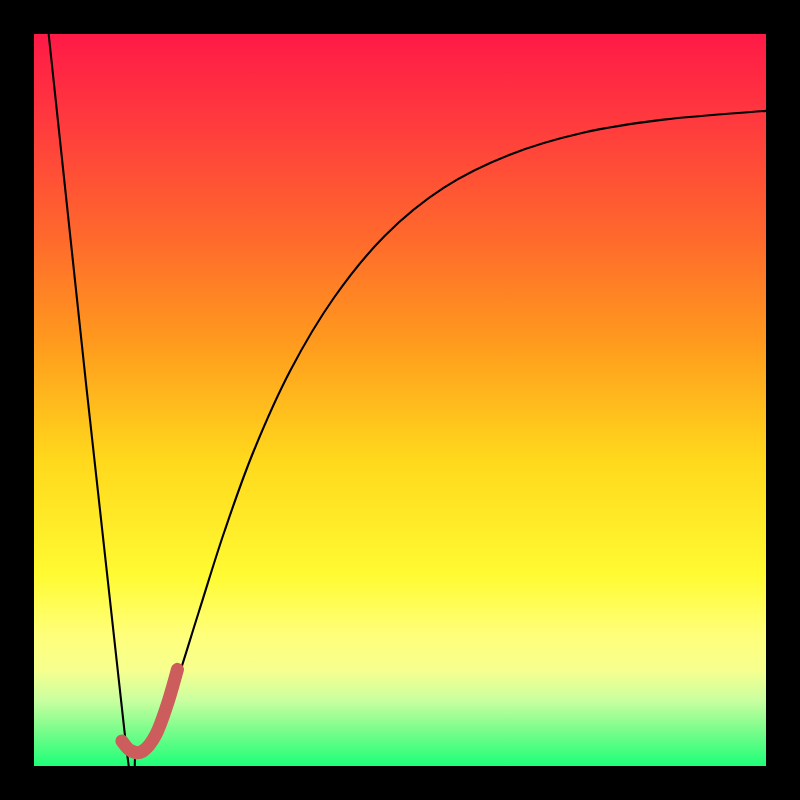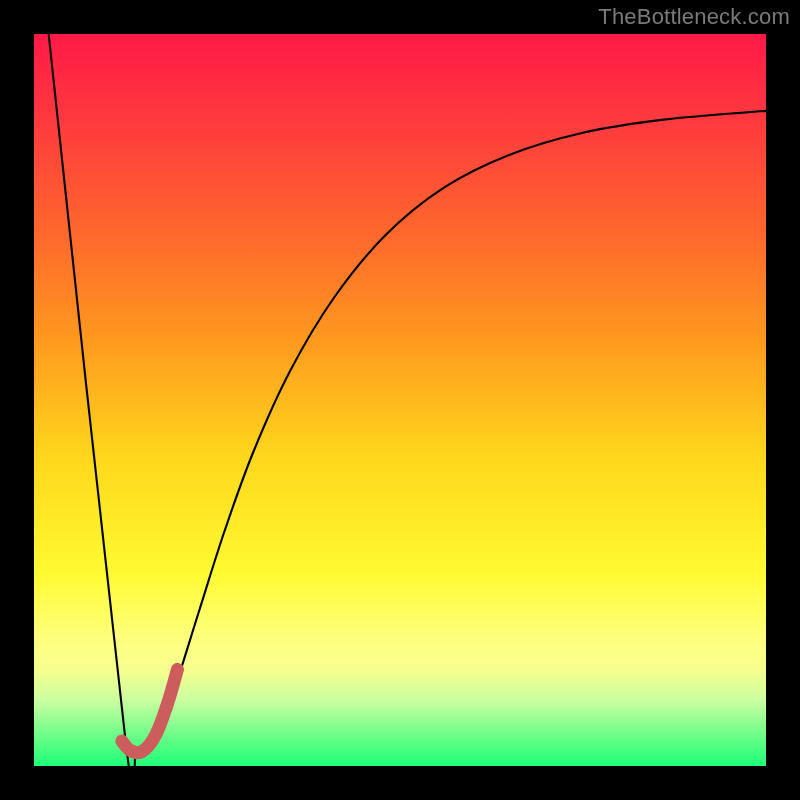--- a/index.html
+++ b/index.html
@@ -34,21 +34,20 @@
     font-family: Arial, Helvetica, sans-serif;
     font-size: 22px;
     letter-spacing: 0.2px;
     user-select: none;
   }
 </style>
 </head>
 <body>
 
 <div class="frame">
-  <div class="attribution">TheBottleneck.com</div>
 
   <div class="plot">
     <svg id="chart-svg" width="732" height="732" viewBox="0 0 732 732">
       <defs>
         <linearGradient id="bg-grad" x1="0" y1="0" x2="0" y2="1">
             <stop offset="0.00%" stop-color="#ff1a47"></stop>
             <stop offset="12.00%" stop-color="#ff3a3e"></stop>
             <stop offset="28.00%" stop-color="#ff6a2c"></stop>
             <stop offset="42.00%" stop-color="#ff9a1e"></stop>
             <stop offset="58.00%" stop-color="#ffd81c"></stop>

